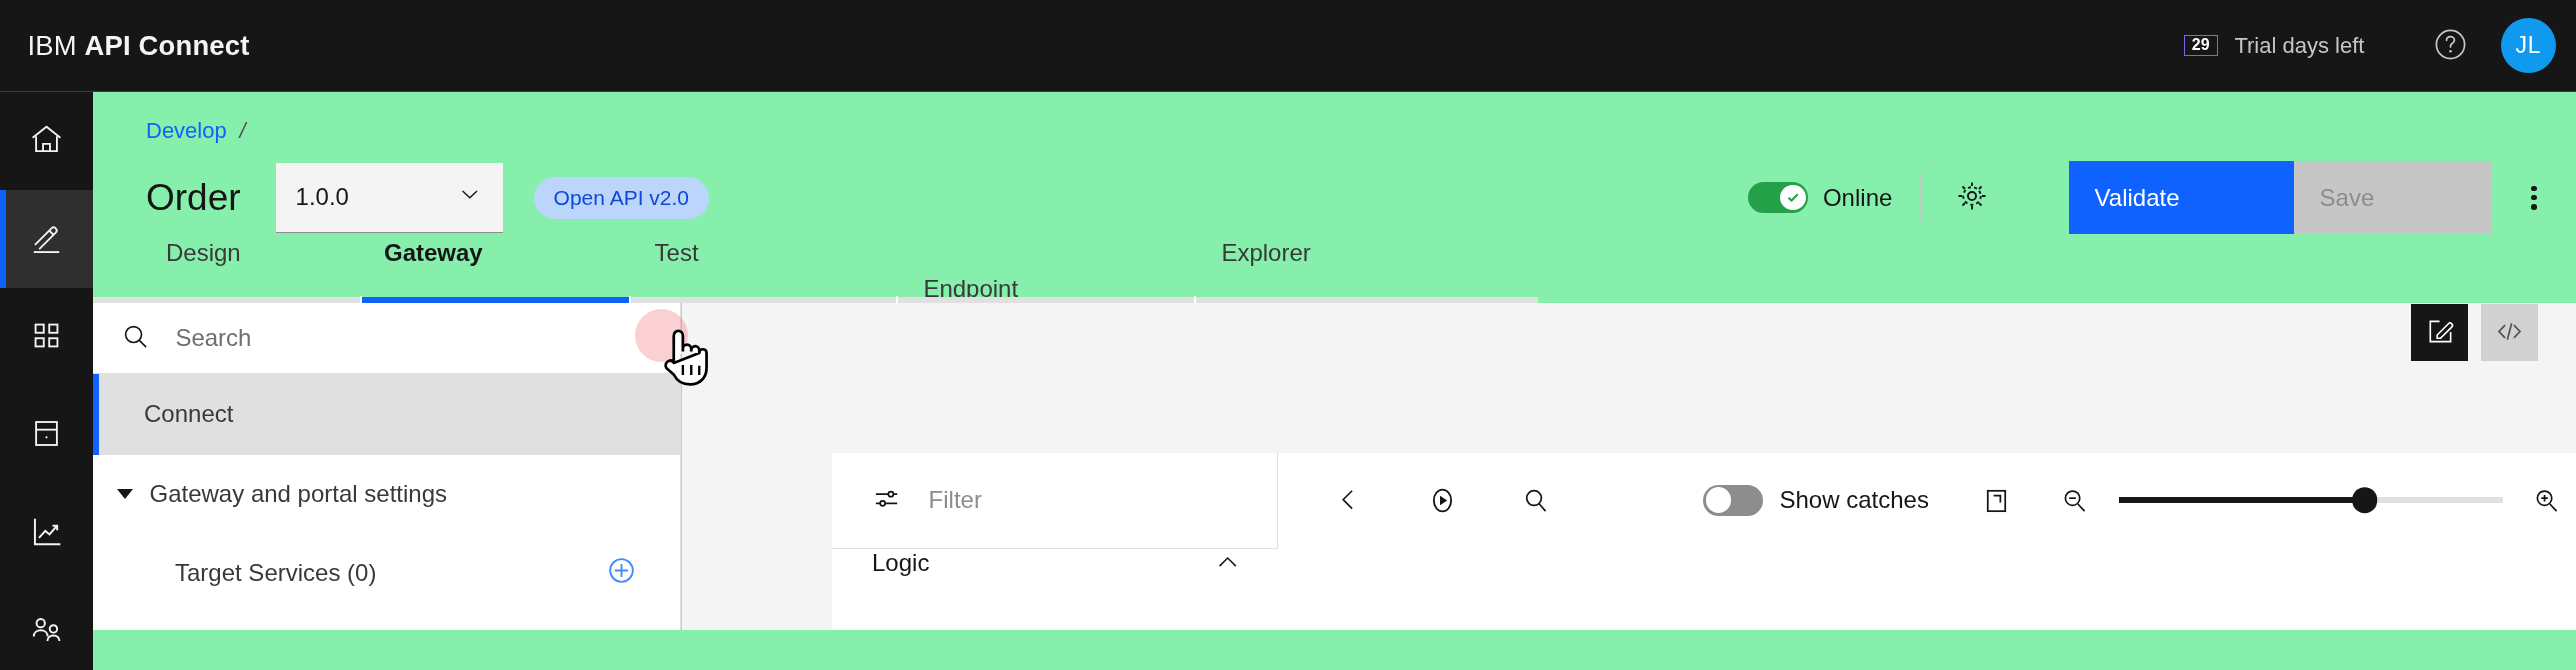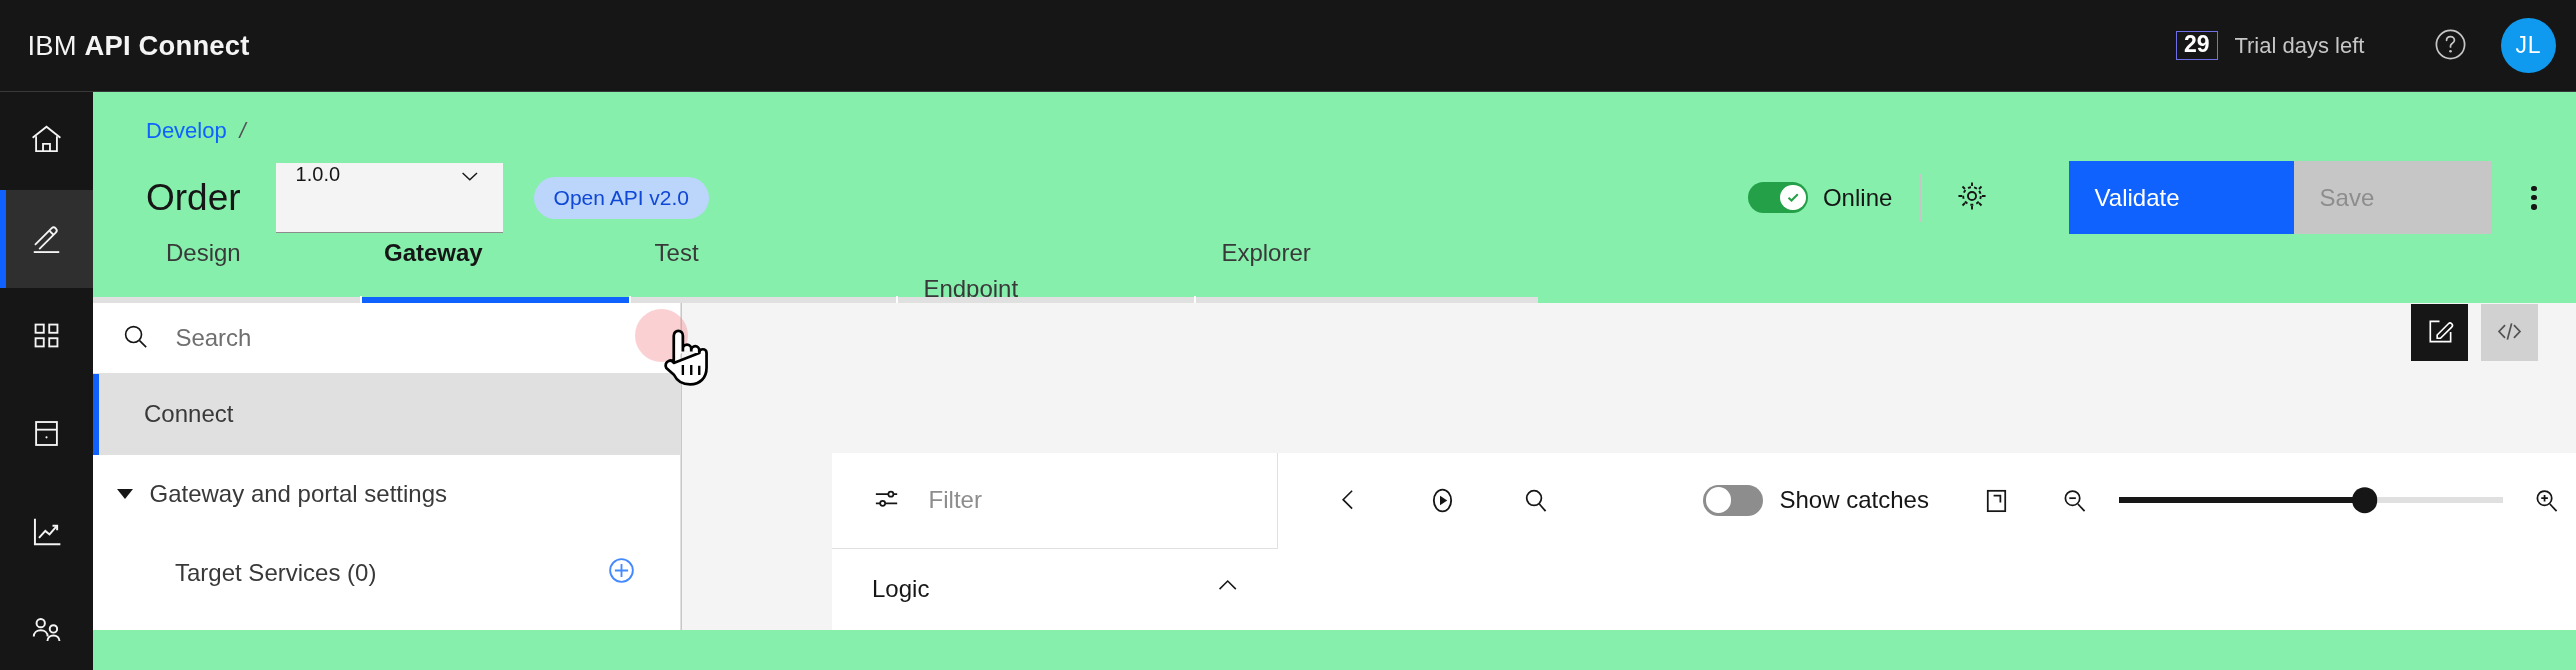--- a/index.html
+++ b/index.html
@@ -29,21 +29,21 @@
   .brand span.light { font-weight: 400; }
 
   .header-right {
     margin-left: auto;
     display: flex; align-items: center;
     height: 100%;
   }
   .trial-badge {
     border: 1.8px solid #6f6fe8;
     color: #ffffff;
-    font-size: 23px; font-weight: 700;
+    font-size: 16px; font-weight: 700;
     padding: 0.9px 7.3px 2.7px 7.3px;
     line-height: 1;
     margin-right: 16.5px;
   }
   .trial-text {
     color: #c6c6c6; font-size: 22px;
     white-space: nowrap; margin-right: 51px;
   }
   .help-btn {
     width: 71px; height: 100%;
@@ -94,23 +94,23 @@
     display: flex; align-items: center;
     padding: 20px 0 0 53px;
     height: 88px;
   }
   .api-title { font-size: 37px; color: #161616; font-weight: 400; white-space: nowrap; }
   .version-select {
     margin-left: 35px;
     width: 227px; height: 70px;
     background: #f4f4f4;
     border-bottom: 0.9px solid #8d8d8d;
-    display: flex; align-items: flex-start;
+    display: flex; align-items: center;
     padding: 0 20px;
-    font-size: 20px; color: #161616;
+    font-size: 24px; color: #161616;
   }
   .version-select .chev { margin-left: auto; }
   .pill-badge {
     margin-left: 31px;
     background: #bcd5fb; color: #0f47d6;
     font-size: 21px;
     border-radius: 914px;
     padding: 9.1px 20px;
     white-space: nowrap;
   }
@@ -313,21 +313,21 @@
   .slider .filled { position: absolute; left: 0; top: 0; height: 5.5px; background: #161616; width: 64%; }
   .slider .knob {
     position: absolute; left: 64%; top: 50%;
     transform: translate(-50%, -50%);
     width: 25.6px; height: 25.6px; border-radius: 50%; background: #161616;
   }
 
   .logic-row {
     border-top: 0.9px solid #e0e0e0;
     width: 446px; height: 82px;
-    display: flex; align-items: center;
+    display: flex; align-items: flex-start;
     padding: 0 37px 0 40px;
     font-size: 24px; color: #161616;
   }
   .logic-row .chev-up { margin-left: auto; }
 
   
   .click-ripple {
     position: absolute;
     left: 635px; top: 309px;
     width: 53px; height: 53px; border-radius: 50%;

